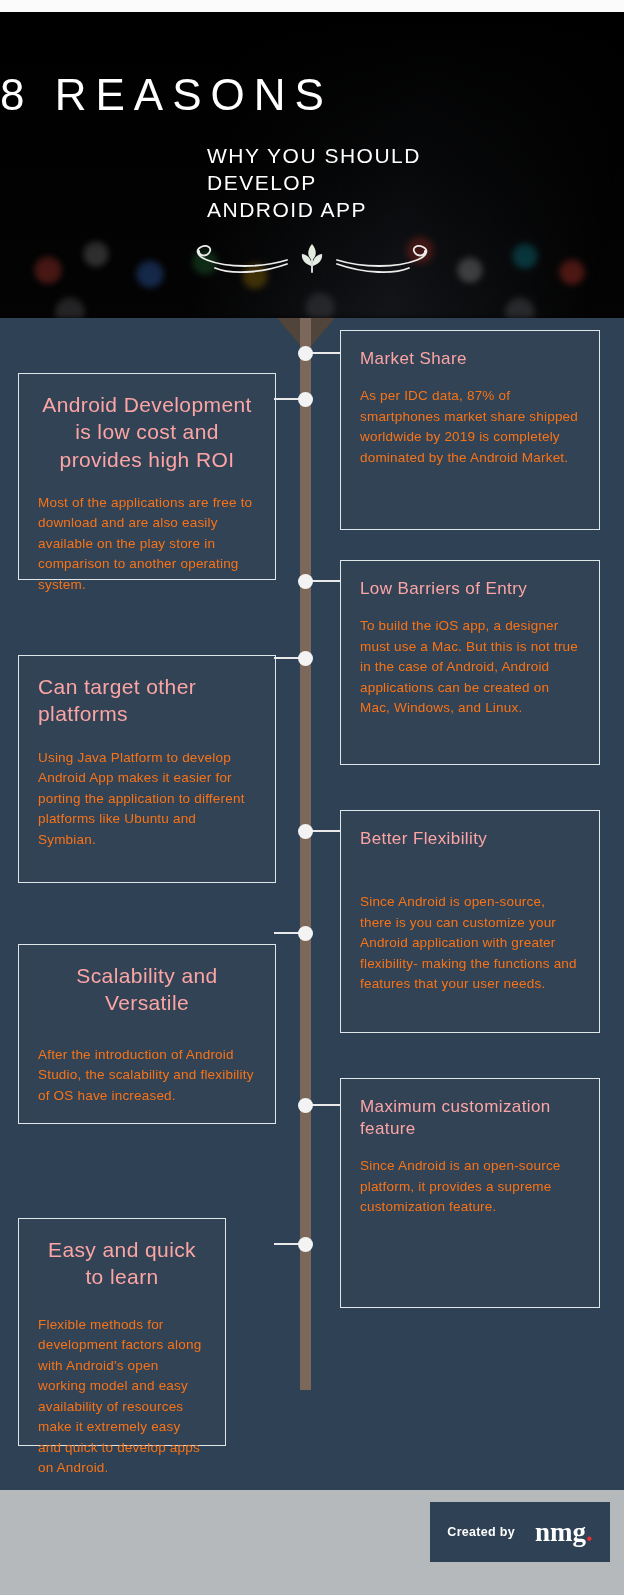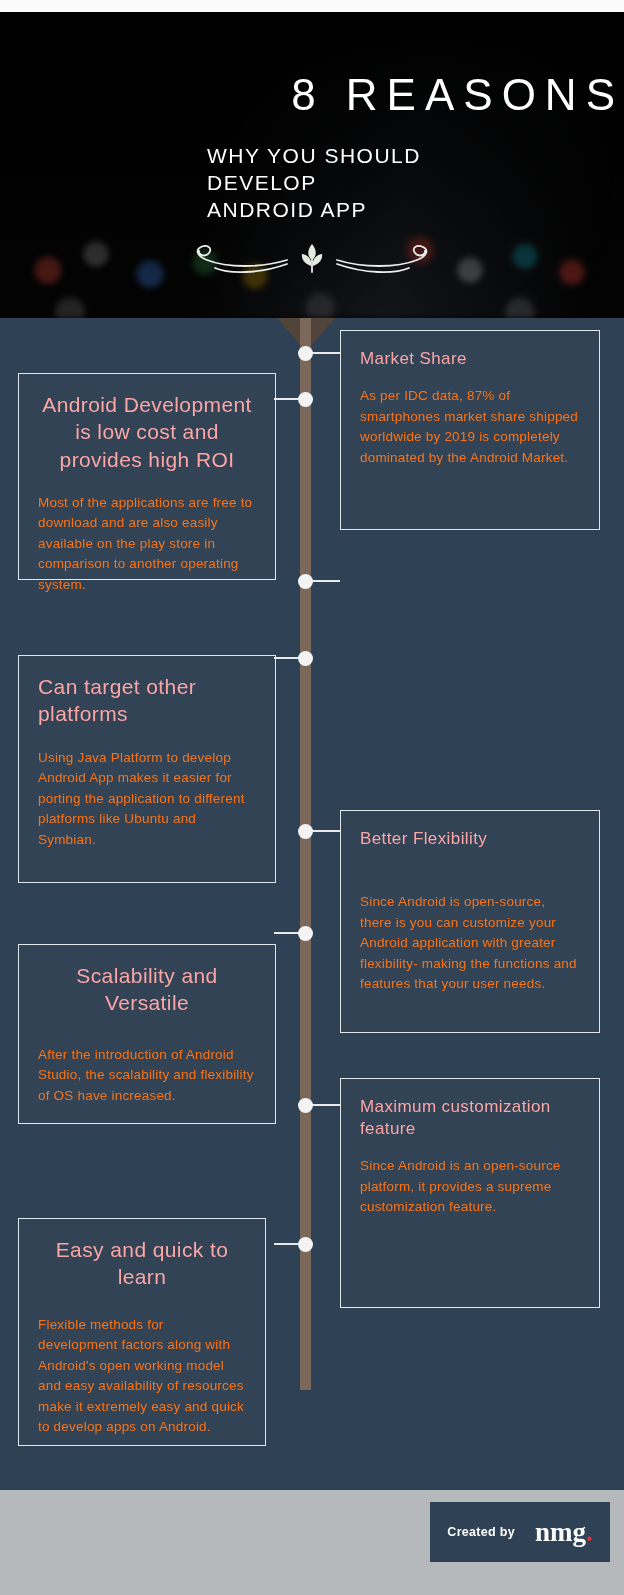--- a/index.html
+++ b/index.html
@@ -28,21 +28,21 @@
       radial-gradient(circle at 70px 300px, rgba(200,200,210,.25) 0 14px, transparent 15px),
       radial-gradient(circle at 320px 295px, rgba(200,200,210,.2) 0 14px, transparent 15px),
       radial-gradient(circle at 520px 300px, rgba(200,200,210,.25) 0 14px, transparent 15px),
       linear-gradient(100deg, rgba(25,28,34,0) 35%, rgba(80,90,110,.3) 65%, rgba(20,22,28,0) 95%);
   }
   .header-shade{
     position:absolute;inset:0;
     background:linear-gradient(180deg,#000 0%, rgba(0,0,0,.72) 50%, rgba(0,0,0,.3) 100%);
   }
   .hero-title{
-    position:absolute;top:58px;left:0;width:100%;text-align:right;
+    position:absolute;top:58px;left:0;width:100%;text-align:left;
     color:#ffffff;font-size:44px;font-weight:400;letter-spacing:9px;z-index:3;
   }
   .hero-subtitle{
     position:absolute;top:130px;left:207px;z-index:3;color:#ffffff;
     font-size:21px;font-weight:500;letter-spacing:1.5px;line-height:27px;
   }
   .hero-subtitle span{display:block;}
   .flourish{position:absolute;top:226px;left:50%;transform:translateX(-50%);z-index:3;}
 
   
@@ -75,21 +75,21 @@
   .left .box-body{}
   .right .box-title,.right .box-body{text-align:left;}
 
   .b1{left:340px;top:330px;width:260px;height:200px;}
   .b2{left:18px;top:373px;width:258px;height:207px;}
   .b3{left:340px;top:560px;width:260px;height:205px;}
   .b4{left:18px;top:620px;width:258px;height:228px;margin-top:35px;}
   .b5{left:340px;top:810px;width:260px;height:223px;}
   .b6{left:18px;top:912px;width:258px;height:180px;margin-top:32px;}
   .b7{left:340px;top:1078px;width:260px;height:230px;}
-  .b8{left:18px;top:1218px;width:248px;height:228px;}
+  .b8{left:18px;top:1218px;width:208px;height:228px;}
 
   .b2 .box-title{margin-bottom:20px;}
   .b4 .box-title{text-align:left;margin-bottom:20px;}
   .b5 .box-title{margin-bottom:42px;}
   .b6 .box-title{margin-bottom:28px;}
   .b8 .box-title{margin-bottom:24px;}
 
   
   .footer{position:absolute;left:0;top:1490px;width:624px;height:105px;background:#b6b9bb;}
   .credit-card{
@@ -156,20 +156,24 @@
   <div class="box right b1">
     <h3 class="box-title">Market Share</h3>
     <p class="box-body">As per IDC data, 87% of smartphones market share shipped worldwide by 2019 is completely dominated by the Android Market.</p>
   </div>
 
   <div class="box left b2">
     <h3 class="box-title">Android Development is low cost and provides high ROI</h3>
     <p class="box-body">Most of the applications are free to download and are also easily available on the play store in comparison to another operating system.</p>
   </div>
 
+  <div class="box right b3">
+    <h3 class="box-title">Low Barriers of Entry</h3>
+    <p class="box-body">To build the iOS app, a designer must use a Mac. But this is not true in the case of Android, Android applications can be created on Mac, Windows, and Linux.</p>
+  </div>
 
   <div class="box left b4">
     <h3 class="box-title">Can target other platforms</h3>
     <p class="box-body">Using Java Platform to develop Android App makes it easier for porting the application to different platforms like Ubuntu and Symbian.</p>
   </div>
 
   <div class="box right b5">
     <h3 class="box-title">Better Flexibility</h3>
     <p class="box-body">Since Android is open-source, there is you can customize your Android application with greater flexibility- making the functions and features that your user needs.</p>
   </div>

